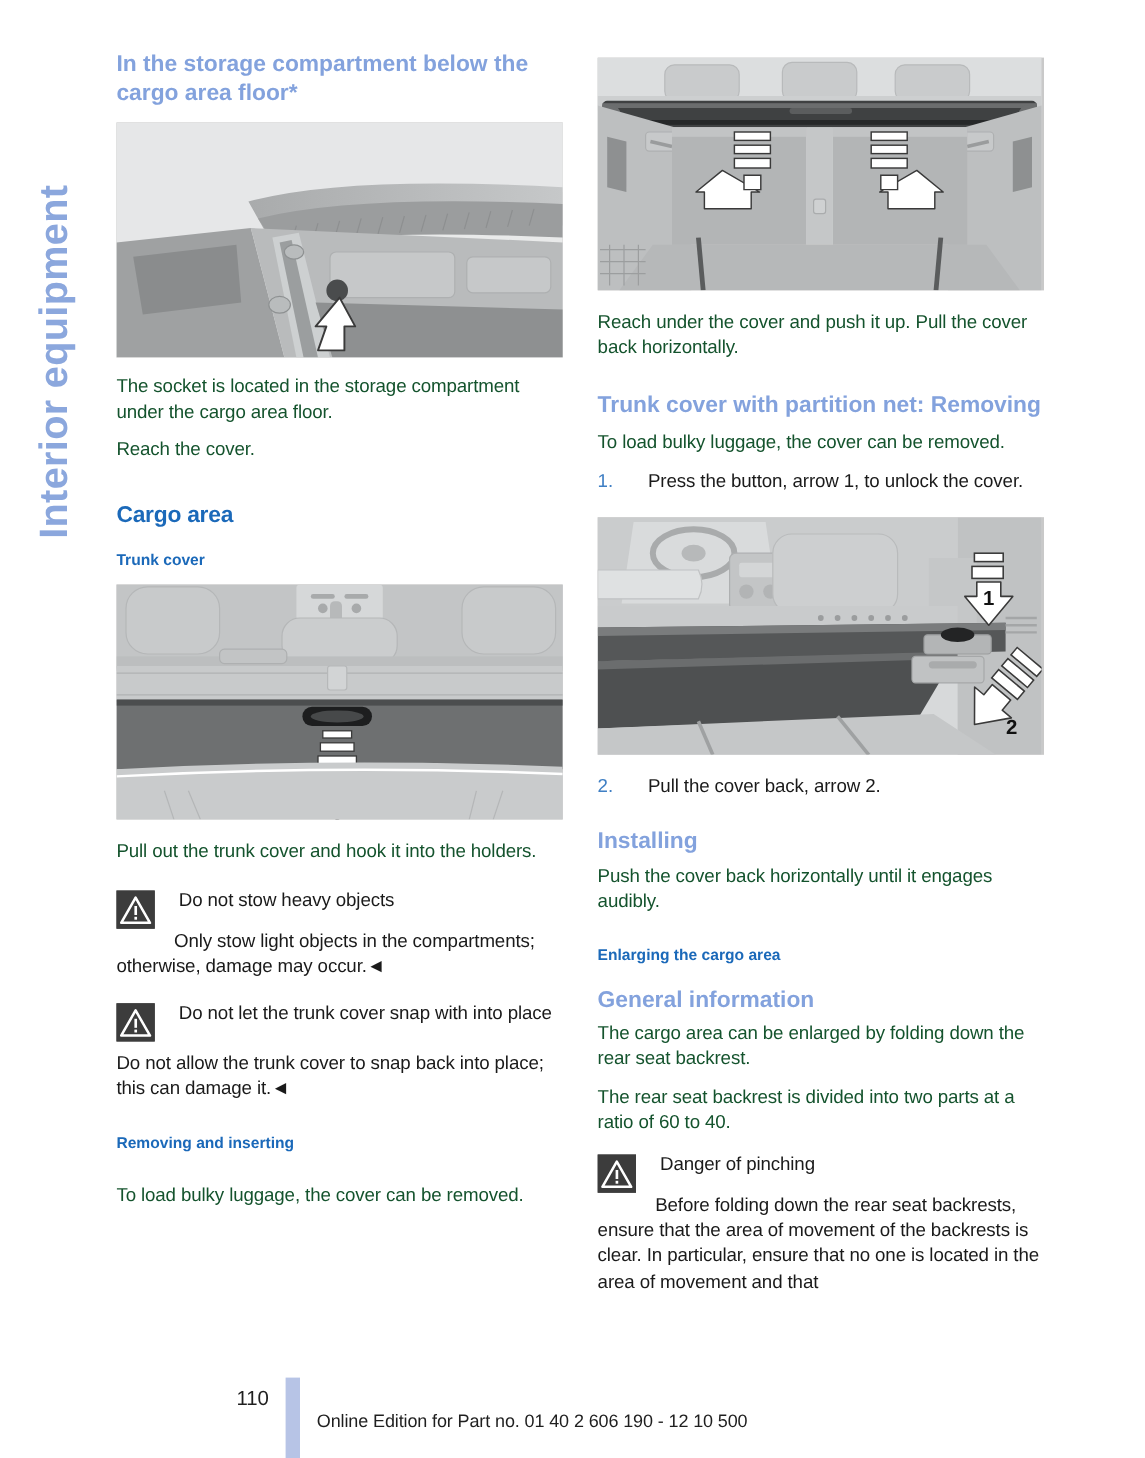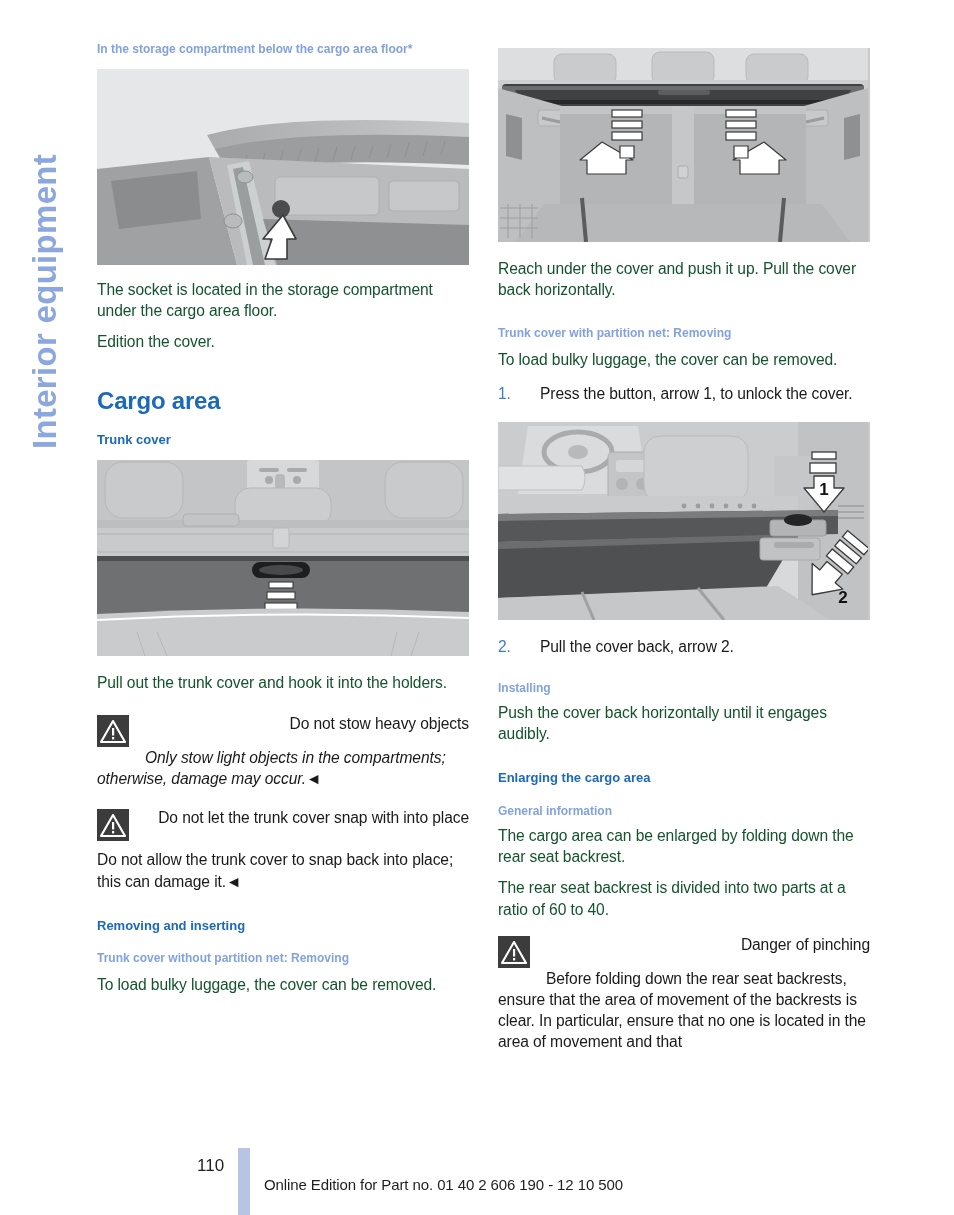--- a/index.html
+++ b/index.html
@@ -50,38 +50,38 @@
   .col {
     position: absolute;
     top: 42px;
     width: 372px;
   }
   .col-left  { left: 97px; }
   .col-right { left: 498px; }
 
   
   h1.hd1 {
-    font-size: 24px;
+    font-size: 19px;
     font-weight: bold;
     color: #1b69b9;
     margin: 0;
     padding: 0;
     line-height: 1.15;
     letter-spacing: -0.2px;
   }
   h2.hd2 {
     font-size: 13px;
     font-weight: bold;
     color: #1b69b9;
     margin: 0;
     padding: 0;
     line-height: 1.2;
   }
   h3.hd3 {
-    font-size: 12px;
+    font-size: 19px;
     font-weight: bold;
     color: #83a2dd;
     margin: 0;
     padding: 0;
     line-height: 1.25;
   }
 
   p.body {
     font-size: 15.6px;
     line-height: 1.36;
@@ -134,23 +134,22 @@
   .warn-icon {
     position: absolute;
     left: 0;
     top: 2px;
     width: 32px;
     height: 32px;
     background: #3c3c3c;
   }
   .warn-icon svg { display: block; }
   .warn-title {
-    padding-left: 32px;
+    padding-left: 52px;
     min-height: 34px;
-    text-align: right;
   }
   .warn-body {
     padding-left: 48px;
     text-indent: 0;
   }
 
   
   .fig {
     width: 372px;
     position: relative;
@@ -250,21 +249,21 @@
         <path d="M166 150 L372 156 L372 196 L180 196 Z" fill="#8e9091"></path>
         <circle cx="184" cy="140" r="9" fill="#4a4c4d"></circle>
 
         <path d="M186 146 L166 170 L175 170 L168 190 L190 190 L190 170 L199 170 Z" fill="#ffffff" stroke="#3a3a3a" stroke-width="1.6" stroke-linejoin="round"></path>
       </svg>
     </div>
 
     <div class="sp-14"></div>
     <p class="body">The socket is located in the storage compartment under the cargo area floor.</p>
     <div class="sp-10"></div>
-    <p class="body">Edition the cover.</p>
+    <p class="body">Reach the cover.</p>
 
     <div class="sp-34"></div>
     <h1 class="hd1">Cargo area</h1>
     <div class="sp-18"></div>
     <h2 class="hd2">Trunk cover</h2>
     <div class="sp-12"></div>
 
     <div class="fig">
       <svg width="372" height="196" viewBox="0 0 372 196" role="img">
         <rect width="372" height="196" fill="#cfd1d2"></rect>
@@ -323,21 +322,21 @@
     <div class="warn">
       <span class="warn-icon">
         <svg width="32" height="32" viewBox="0 0 32 32">
           <rect width="32" height="32" fill="#3c3c3c"></rect>
           <path d="M16 6 L28 27 L4 27 Z" fill="none" stroke="#ffffff" stroke-width="2.1" stroke-linejoin="round"></path>
           <rect x="15" y="13" width="2.2" height="7.5" fill="#ffffff"></rect>
           <rect x="15" y="22" width="2.2" height="2.4" fill="#ffffff"></rect>
         </svg>
       </span>
       <div class="warn-title">Do not stow heavy objects</div>
-      <div class="warn-body" style="padding-left:0; text-indent:48px;font-style:italic;">Only stow light objects in the compartments; otherwise, damage may occur.◄</div>
+      <div class="warn-body" style="padding-left:0; text-indent:48px;">Only stow light objects in the compartments; otherwise, damage may occur.◄</div>
     </div>
 
     <div class="sp-18"></div>
 
     <div class="warn">
       <span class="warn-icon">
         <svg width="32" height="32" viewBox="0 0 32 32">
           <rect width="32" height="32" fill="#3c3c3c"></rect>
           <path d="M16 6 L28 27 L4 27 Z" fill="none" stroke="#ffffff" stroke-width="2.1" stroke-linejoin="round"></path>
           <rect x="15" y="13" width="2.2" height="7.5" fill="#ffffff"></rect>
@@ -345,21 +344,20 @@
         </svg>
       </span>
       <div class="warn-title">Do not let the trunk cover snap with into place</div>
       <div class="sp-8"></div>
       <div>Do not allow the trunk cover to snap back into place; this can damage it.◄</div>
     </div>
 
     <div class="sp-26"></div>
     <h2 class="hd2">Removing and inserting</h2>
     <div class="sp-18"></div>
-    <h3 class="hd3">Trunk cover without partition net: Removing</h3>
     <div class="sp-8"></div>
     <p class="body">To load bulky luggage, the cover can be removed.</p>
 
   </div>
 
   <div class="col col-right" style="top:48px;">
 
     <div class="fig">
       <svg width="370" height="194" viewBox="0 0 370 194" role="img">
         <rect width="370" height="194" fill="#d4d6d7"></rect>

